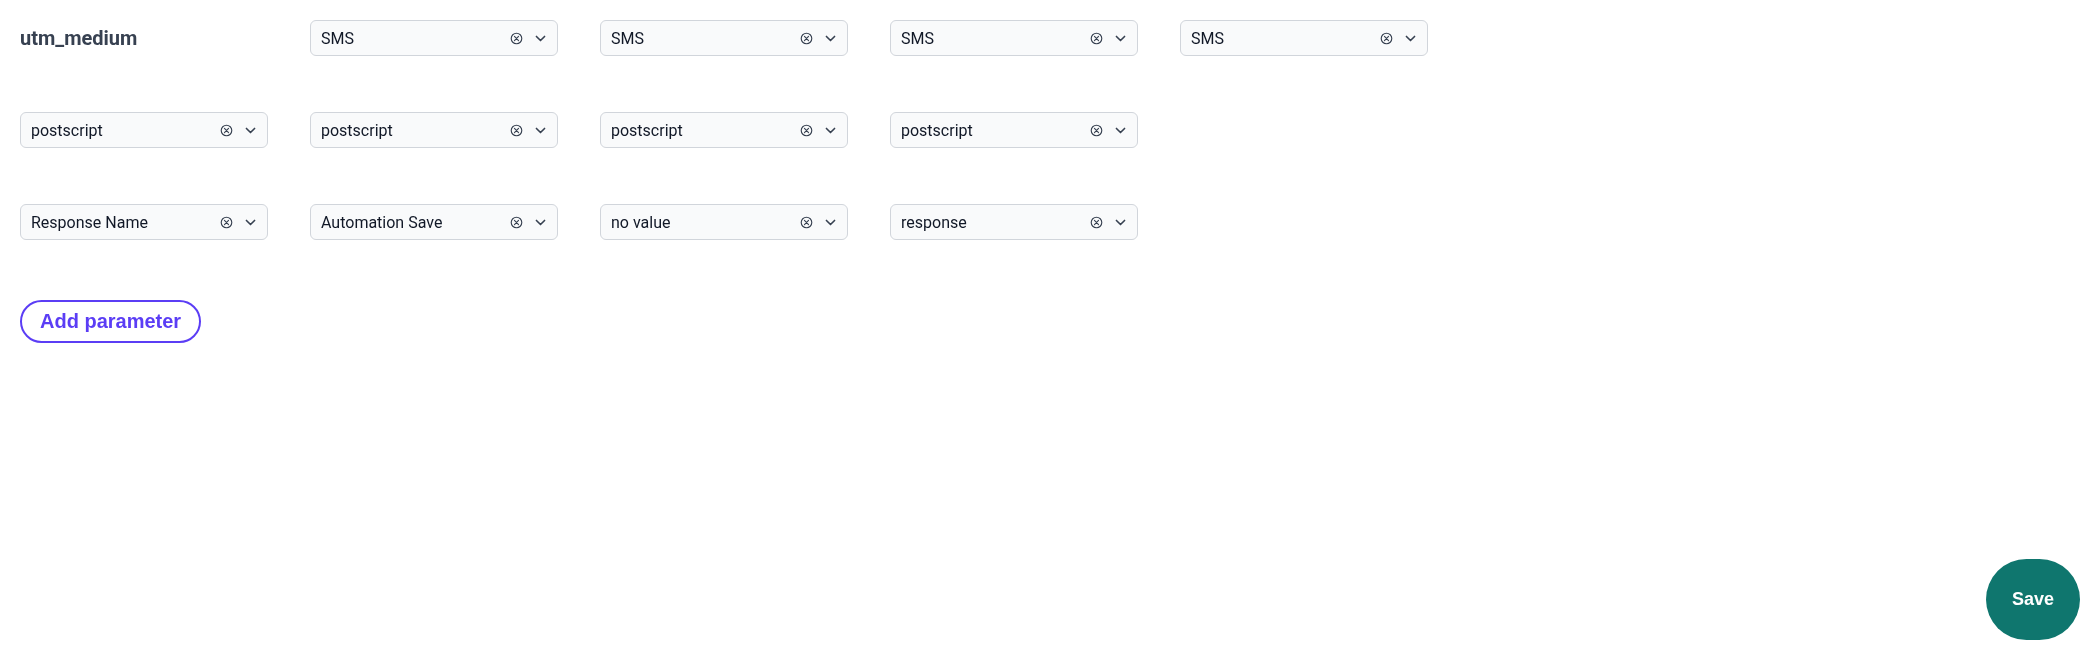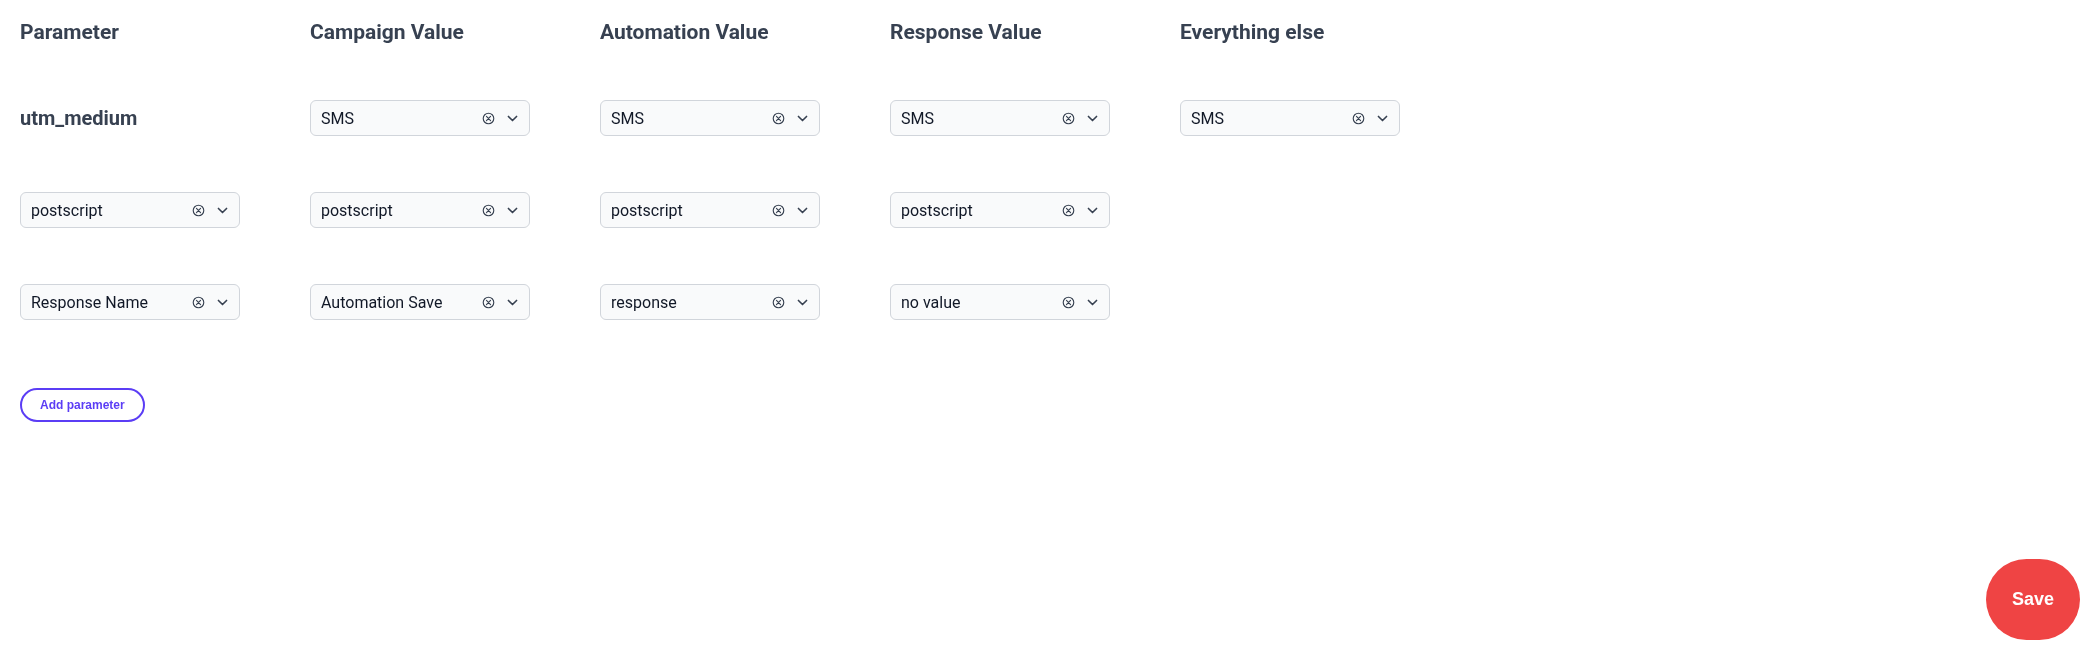--- a/index.html
+++ b/index.html
@@ -30,21 +30,21 @@
       font-weight: 700;
       color: #374151;
     }
     .param-label {
       font-size: 20px;
       font-weight: 700;
       color: #374151;
     }
     .select-wrap {
       position: relative;
-      width: 220px;
+      width: 248px;
     }
     .select-box {
       width: 100%;
       height: 36px;
       border: 1px solid #d1d5db;
       border-radius: 6px;
       background: #f9fafb;
       display: flex;
       align-items: center;
       padding: 0 10px;
@@ -79,56 +79,49 @@
       justify-content: center;
       cursor: pointer;
     }
     .add-parameter {
       display: inline-block;
       border: 2px solid #5b3df5;
       color: #5b3df5;
       background: #fff;
       border-radius: 999px;
       padding: 8px 18px;
-      font-size: 12px;
+      font-size: 20px;
       font-weight: 700;
       cursor: pointer;
-      margin-top: 12px;
+      margin-top: 4px;
     }
     .save-btn {
       position: fixed;
       bottom: 12px;
       right: 12px;
-      background: #ef4444;
+      background: #0f766e;
       color: #fff;
       border: none;
       border-radius: 999px;
       padding: 30px 26px;
       font-size: 18px;
       font-weight: 700;
       cursor: pointer;
     }
     svg {
       display: block;
     }
   </style>
 </head>
 <body>
 
 
 
 <div class="table">
 
-  <div class="row header-row">
-    <div class="header-cell">Parameter</div>
-    <div class="header-cell">Campaign Value</div>
-    <div class="header-cell">Automation Value</div>
-    <div class="header-cell">Response Value</div>
-    <div class="header-cell">Everything else</div>
-  </div>
 
   <div class="row">
     <div class="param-label">utm_medium</div>
     <div class="select-wrap">
       <div class="select-box">
         <span class="select-value">SMS</span>
         <span class="select-icons">
           <span class="clear-icon">
             <svg viewBox="0 0 16 16" width="13" height="13">
                 <circle cx="8" cy="8" r="6.5" fill="none" stroke="#374151" stroke-width="1.4"></circle>
@@ -306,54 +299,54 @@
           <span class="chevron-icon">
             <svg viewBox="0 0 16 16" width="13" height="13">
                 <path d="M3 5.5 L8 10.5 L13 5.5" fill="none" stroke="#374151" stroke-width="2" stroke-linecap="round" stroke-linejoin="round"></path>
               </svg>
           </span>
         </span>
       </div>
     </div>
     <div class="select-wrap">
       <div class="select-box">
+        <span class="select-value">no value</span>
+        <span class="select-icons">
+          <span class="clear-icon">
+            <svg viewBox="0 0 16 16" width="13" height="13">
+                <circle cx="8" cy="8" r="6.5" fill="none" stroke="#374151" stroke-width="1.4"></circle>
+                <path d="M5.5 5.5 L10.5 10.5 M10.5 5.5 L5.5 10.5" stroke="#374151" stroke-width="1.4" stroke-linecap="round"></path>
+              </svg>
+          </span>
+          <span class="chevron-icon">
+            <svg viewBox="0 0 16 16" width="13" height="13">
+                <path d="M3 5.5 L8 10.5 L13 5.5" fill="none" stroke="#374151" stroke-width="2" stroke-linecap="round" stroke-linejoin="round"></path>
+              </svg>
+          </span>
+        </span>
+      </div>
+    </div>
+    <div class="select-wrap">
+      <div class="select-box">
         <span class="select-value">response</span>
         <span class="select-icons">
           <span class="clear-icon">
             <svg viewBox="0 0 16 16" width="13" height="13">
                 <circle cx="8" cy="8" r="6.5" fill="none" stroke="#374151" stroke-width="1.4"></circle>
                 <path d="M5.5 5.5 L10.5 10.5 M10.5 5.5 L5.5 10.5" stroke="#374151" stroke-width="1.4" stroke-linecap="round"></path>
               </svg>
           </span>
           <span class="chevron-icon">
             <svg viewBox="0 0 16 16" width="13" height="13">
                 <path d="M3 5.5 L8 10.5 L13 5.5" fill="none" stroke="#374151" stroke-width="2" stroke-linecap="round" stroke-linejoin="round"></path>
               </svg>
           </span>
         </span>
       </div>
     </div>
-    <div class="select-wrap">
-      <div class="select-box">
-        <span class="select-value">no value</span>
-        <span class="select-icons">
-          <span class="clear-icon">
-            <svg viewBox="0 0 16 16" width="13" height="13">
-                <circle cx="8" cy="8" r="6.5" fill="none" stroke="#374151" stroke-width="1.4"></circle>
-                <path d="M5.5 5.5 L10.5 10.5 M10.5 5.5 L5.5 10.5" stroke="#374151" stroke-width="1.4" stroke-linecap="round"></path>
-              </svg>
-          </span>
-          <span class="chevron-icon">
-            <svg viewBox="0 0 16 16" width="13" height="13">
-                <path d="M3 5.5 L8 10.5 L13 5.5" fill="none" stroke="#374151" stroke-width="2" stroke-linecap="round" stroke-linejoin="round"></path>
-              </svg>
-          </span>
-        </span>
-      </div>
-    </div>
   </div>
 
 </div>
 
 <button class="add-parameter">Add parameter</button>
 
 <button class="save-btn">Save</button>
 
 
 

